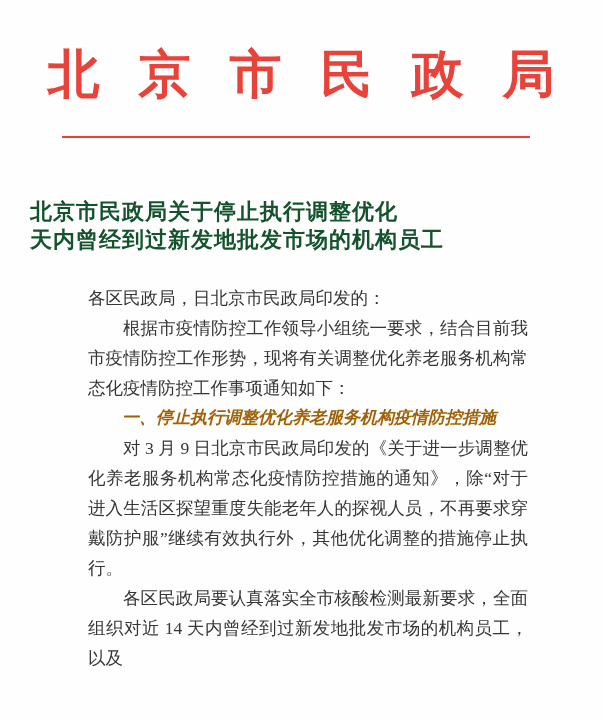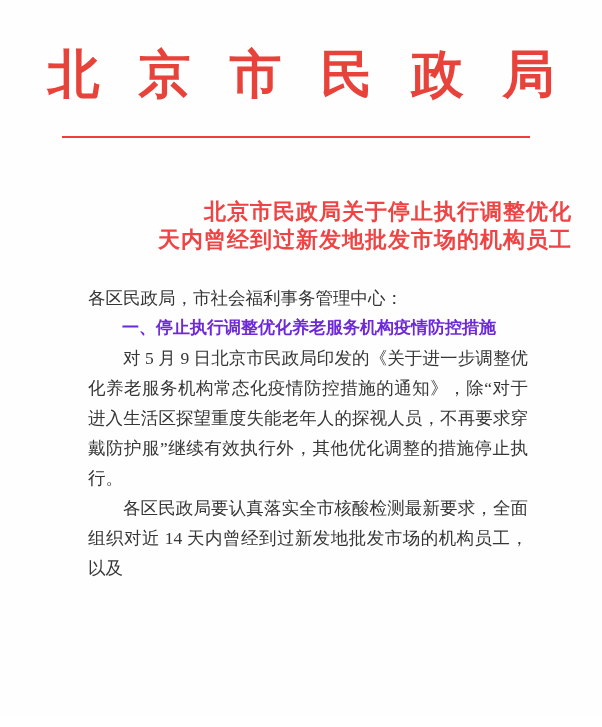--- a/index.html
+++ b/index.html
@@ -43,25 +43,25 @@
     width: 468px;
     height: 2px;
     background: #ee4036;
   }
   
   .title {
     position: absolute;
     top: 198px;
     left: 30px;
     width: 542px;
-    text-align: right;
+    text-align: left;
     font-weight: 700;
     font-size: 22px;
     line-height: 28px;
-    color: #ef4444;
+    color: #14532d;
     letter-spacing: 1px;
   }
   
   .content {
     position: absolute;
     top: 283px;
     left: 88px;
     width: 440px;
     font-size: 17.5px;
     line-height: 30px;
@@ -70,42 +70,44 @@
   }
   .salutation {
     margin: 0;
   }
   .para {
     margin: 0;
     text-indent: 2em;
   }
   .para.heading {
     font-weight: 700;
-    color: #6d28d9;
+    color: #a16207;
     font-family: "Liberation Sans", "DejaVu Sans", sans-serif;
     font-size: 17px;
     white-space: nowrap;
+    font-style: italic;
   }
 </style>
 </head>
 <body>
 
 <div class="page">
 
   <div class="letterhead">北 京 市 民 政 局</div>
 
   <div class="rule"></div>
 
   <div class="title">
     <div>北京市民政局关于停止执行调整优化</div>
     <div>天内曾经到过新发地批发市场的机构员工</div>
   </div>
 
   <div class="content">
-    <p class="salutation">各区民政局，市社会福利事务管理中心：</p>
+    <p class="salutation">各区民政局，日北京市民政局印发的：</p>
     <div id="paragraphs">
+        <p class="para body">根据市疫情防控工作领导小组统一要求，结合目前我市疫情防控工作形势，现将有关调整优化养老服务机构常态化疫情防控工作事项通知如下：</p>
         <p class="para heading">一、停止执行调整优化养老服务机构疫情防控措施</p>
-        <p class="para body">对 5 月 9 日北京市民政局印发的《关于进一步调整优化养老服务机构常态化疫情防控措施的通知》，除“对于进入生活区探望重度失能老年人的探视人员，不再要求穿戴防护服”继续有效执行外，其他优化调整的措施停止执行。</p>
+        <p class="para body">对 3 月 9 日北京市民政局印发的《关于进一步调整优化养老服务机构常态化疫情防控措施的通知》，除“对于进入生活区探望重度失能老年人的探视人员，不再要求穿戴防护服”继续有效执行外，其他优化调整的措施停止执行。</p>
         <p class="para body">各区民政局要认真落实全市核酸检测最新要求，全面组织对近 14 天内曾经到过新发地批发市场的机构员工，以及</p>
       </div>
   </div>
 
 </div>
 
 </body></html>

